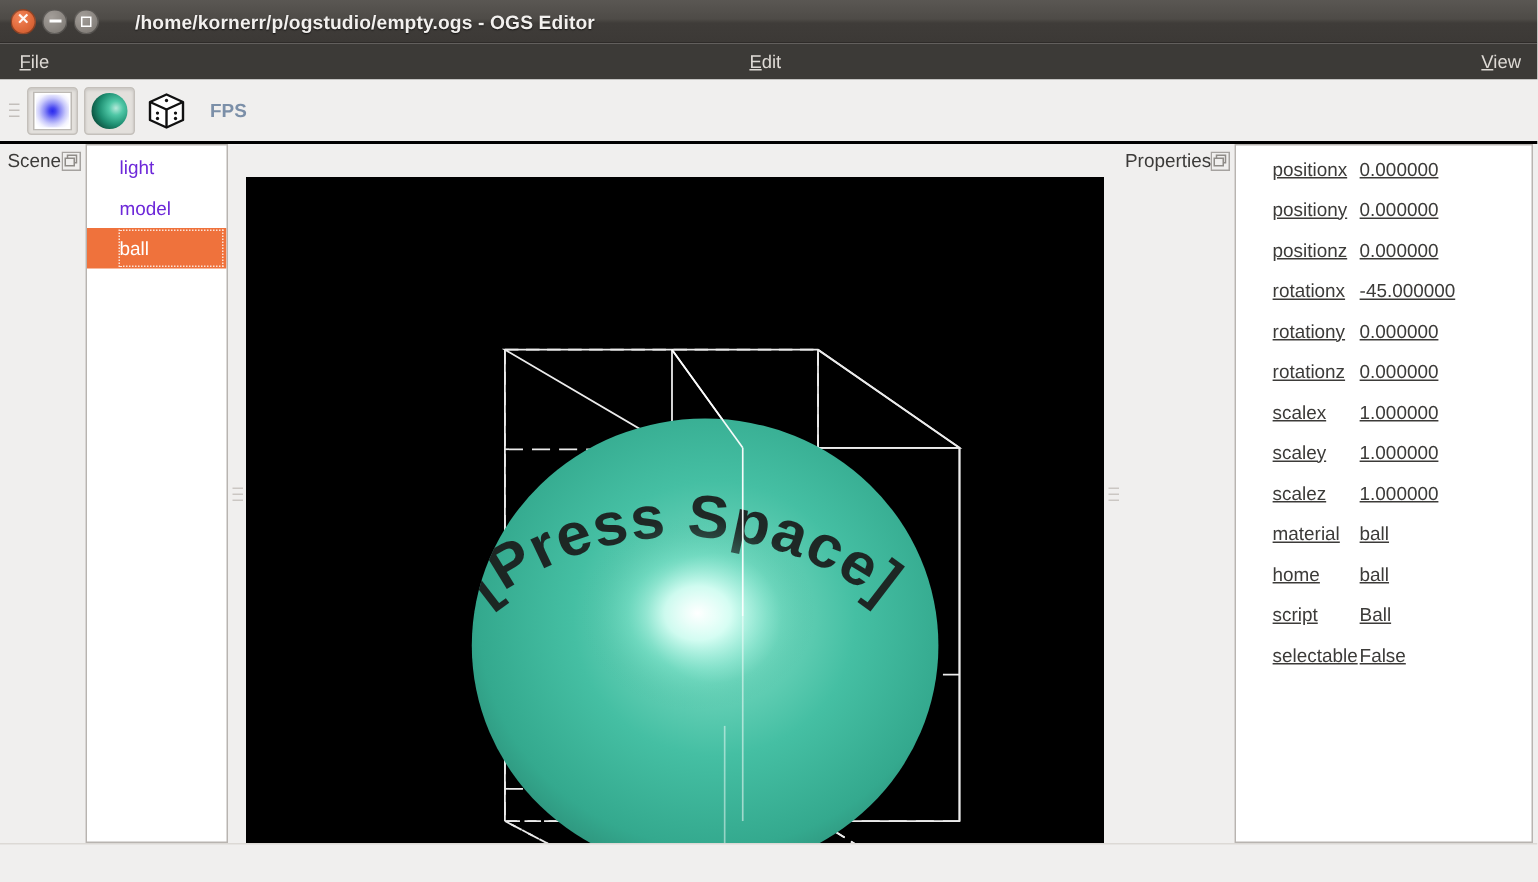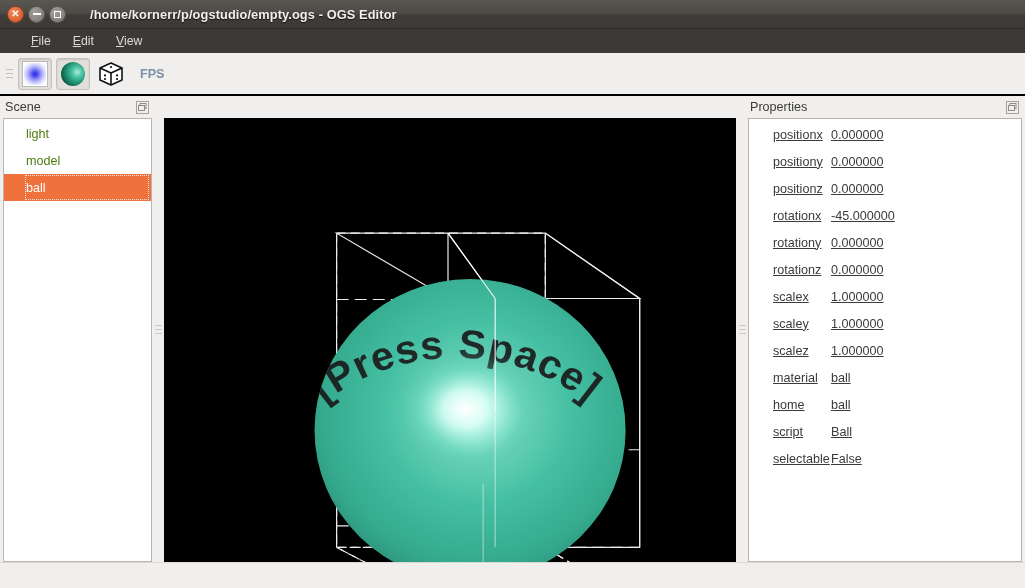--- a/index.html
+++ b/index.html
@@ -66,22 +66,23 @@
     white-space: nowrap;
   }
 
   
   .menubar {
     height: 24px;
     flex: 0 0 24px;
     background: #3c3a37;
     display: flex;
     align-items: center;
-    padding-left: 20px;
+    padding-left: 2px;
     gap: 0px;
+    justify-content: space-between;
   }
   .menu-item {
     color: #dedad5;
     font-size: 12.3px;
     padding: 2px 11px 2px 11px;
     cursor: default;
     white-space: nowrap;
   }
   .menu-item u { text-decoration: underline; }
 
@@ -145,21 +146,21 @@
     flex: 1 1 auto;
     display: flex;
     align-items: stretch;
     background: #f0efee;
     min-height: 0;
   }
 
   
   .dock {
     display: flex;
-    flex-direction: column;
+    flex-direction: row;
     min-height: 0;
   }
   .dock-left  { width: 152px; flex: 0 0 152px; padding: 0 0 0 3px; }
   .dock-right { width: 277px; flex: 0 0 277px; padding: 0 3px 0 0; }
 
   .dock-title {
     height: 22px;
     display: flex;
     align-items: center;
     justify-content: space-between;
@@ -178,21 +179,21 @@
   }
 
   
   .scene-list { padding-top: 1px; }
   .scene-row {
     height: 27px;
     display: flex;
     align-items: center;
     padding-left: 22px;
     font-size: 12.6px;
-    color: #4d7c0f;
+    color: #6d28d9;
     white-space: nowrap;
   }
   .scene-row.selected {
     background: #ef723c;
     color: #ffffff;
   }
   .scene-row.selected {
     position: relative;
   }
   .scene-row.selected::before {

